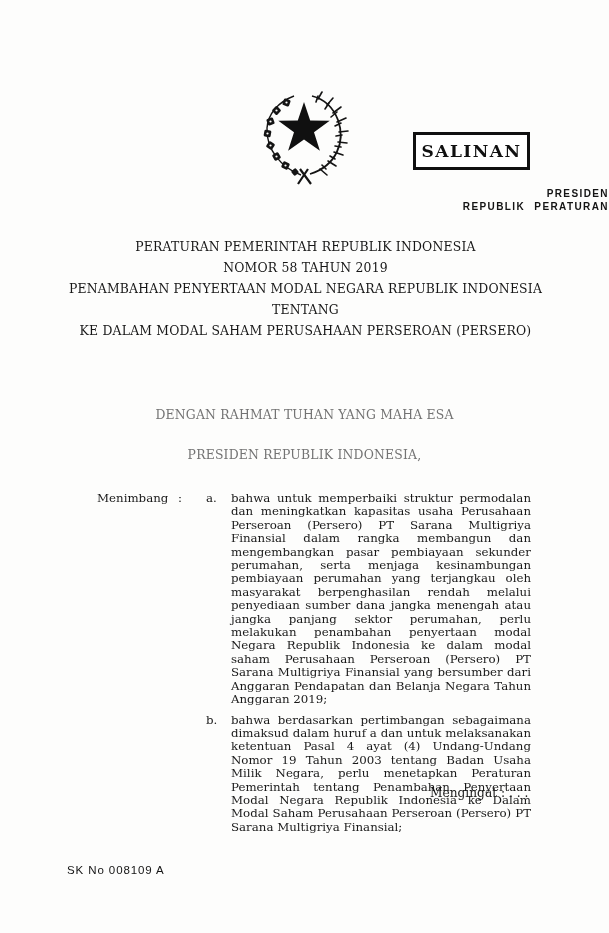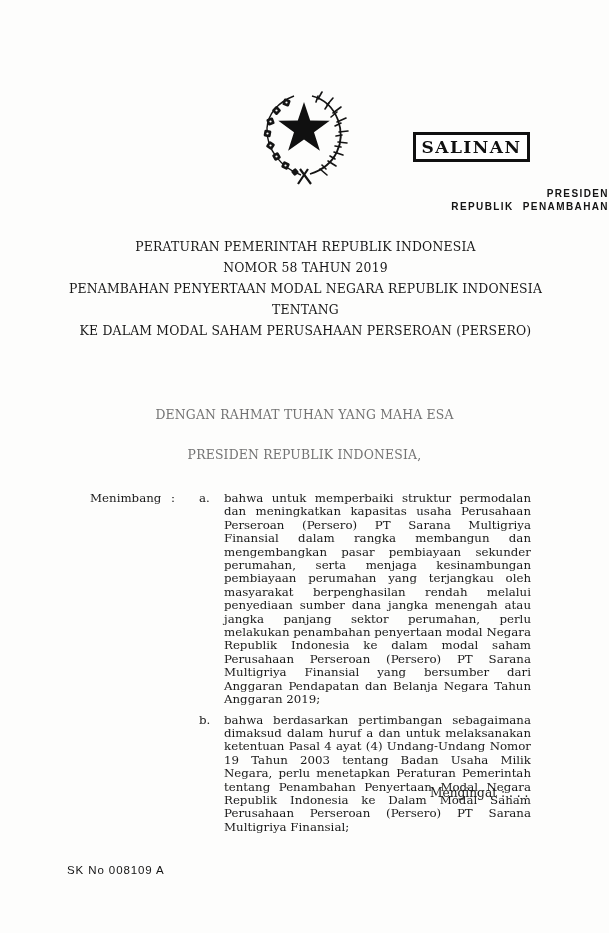--- a/index.html
+++ b/index.html
@@ -23,21 +23,21 @@
     left: 254px;
     top: 90px;
     width: 100px;
     height: 96px;
   }
   .stamp {
     position: absolute;
     left: 413px;
     top: 132px;
     width: 117px;
-    height: 30px;
+    height: 38px;
     box-sizing: border-box;
     border: 3px solid #101010;
     display: flex;
     align-items: center;
     justify-content: center;
     font-family: "DejaVu Serif", serif;
     font-weight: bold;
     font-size: 17px;
     letter-spacing: 1.5px;
     color: #101010;
@@ -84,21 +84,21 @@
   .considering {
     position: absolute;
     top: 492px;
     left: 90px;
     width: 441px;
     display: flex;
     font-size: 11.8px;
     line-height: 13.4px;
     color: #191919;
   }
-  .considering .label { width: 81px; flex: none; }
+  .considering .label { width: 81px; flex: none; margin-left: 7px; }
   .considering .sep   { width: 28px; flex: none; }
   .considering .items { flex: 1; display: flex; flex-direction: column; gap: 7px; }
   .consider-item { display: flex; }
   .consider-item .marker { width: 25px; flex: none; }
   .consider-item .text   { flex: 1; text-align: justify; text-justify: inter-word; }
 
   
   .catchword {
     position: absolute;
     top: 786px;
@@ -172,21 +172,21 @@
       </g>
     </svg>
   </div>
 
   <div class="stamp">
     <span>SALINAN</span>
   </div>
 
   <div class="letterhead">
     <div class="l1">PRESIDEN</div>
-    <div class="l2">REPUBLIK PENAMBAHAN</div>
+    <div class="l2">REPUBLIK PERATURAN</div>
   </div>
 
   <div class="title-block">
     <div>PERATURAN PEMERINTAH REPUBLIK INDONESIA</div>
     <div>NOMOR 58 TAHUN 2019</div>
     <div>PENAMBAHAN PENYERTAAN MODAL NEGARA REPUBLIK INDONESIA</div>
     <div>TENTANG</div>
     <div>KE DALAM MODAL SAHAM PERUSAHAAN PERSEROAN (PERSERO)</div>
   </div>
 

